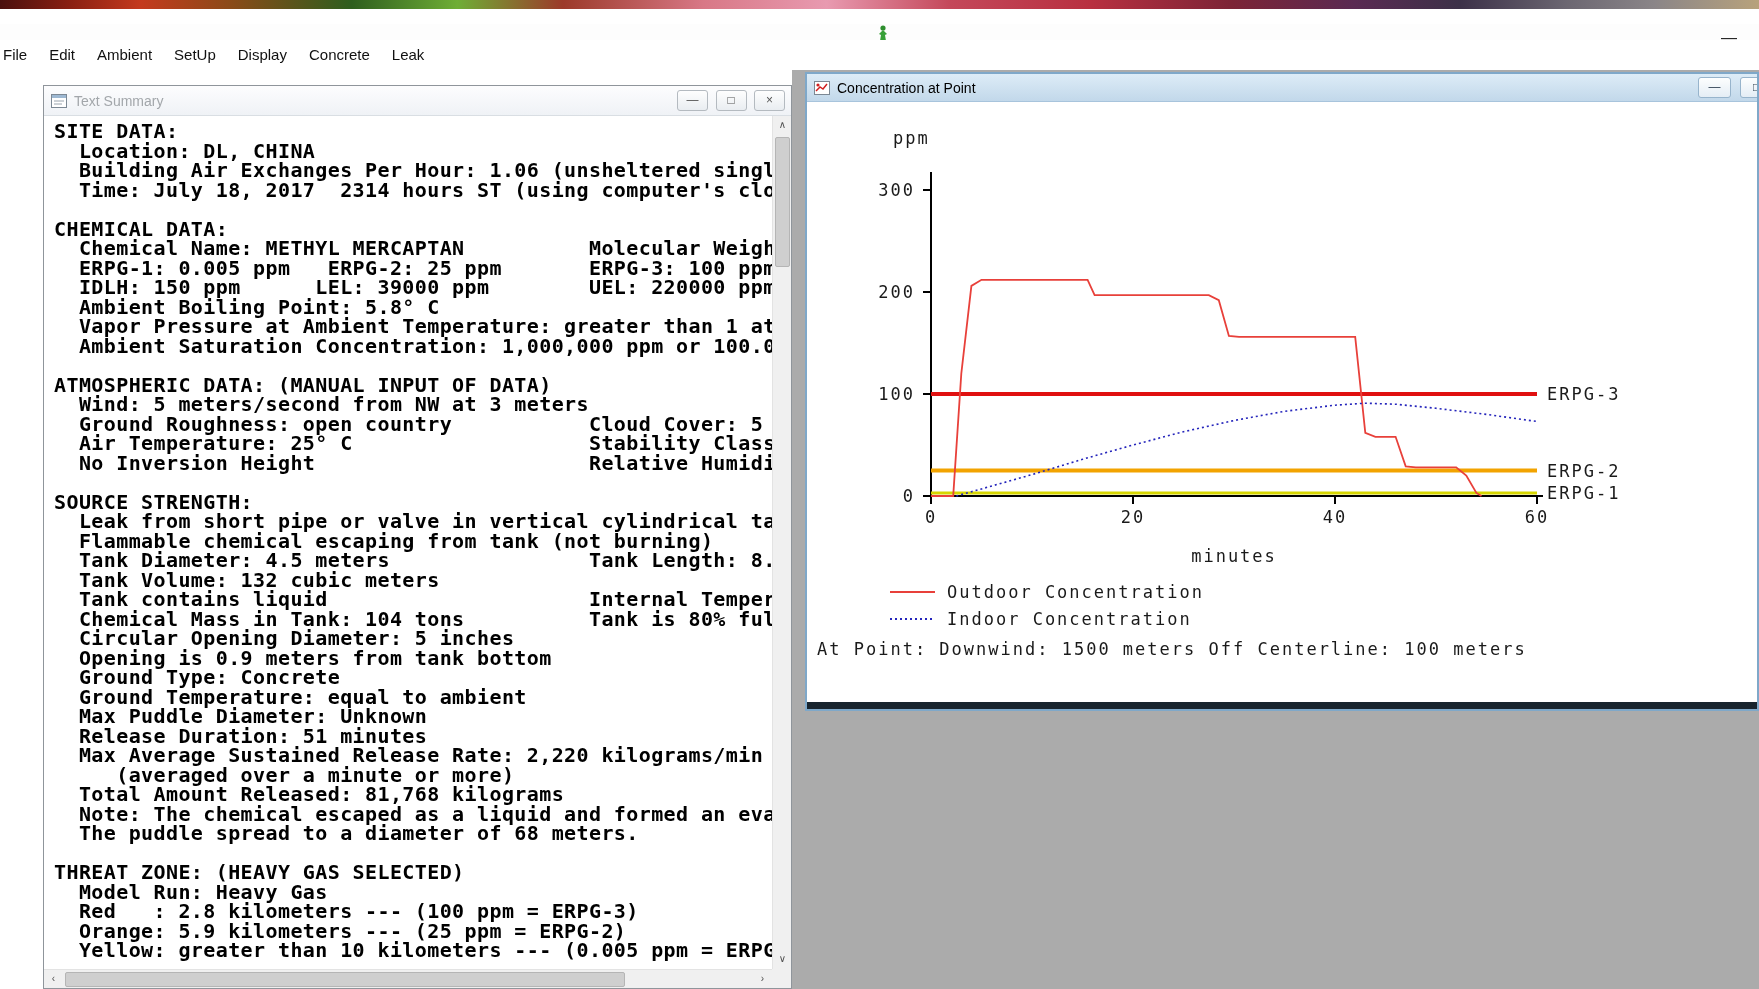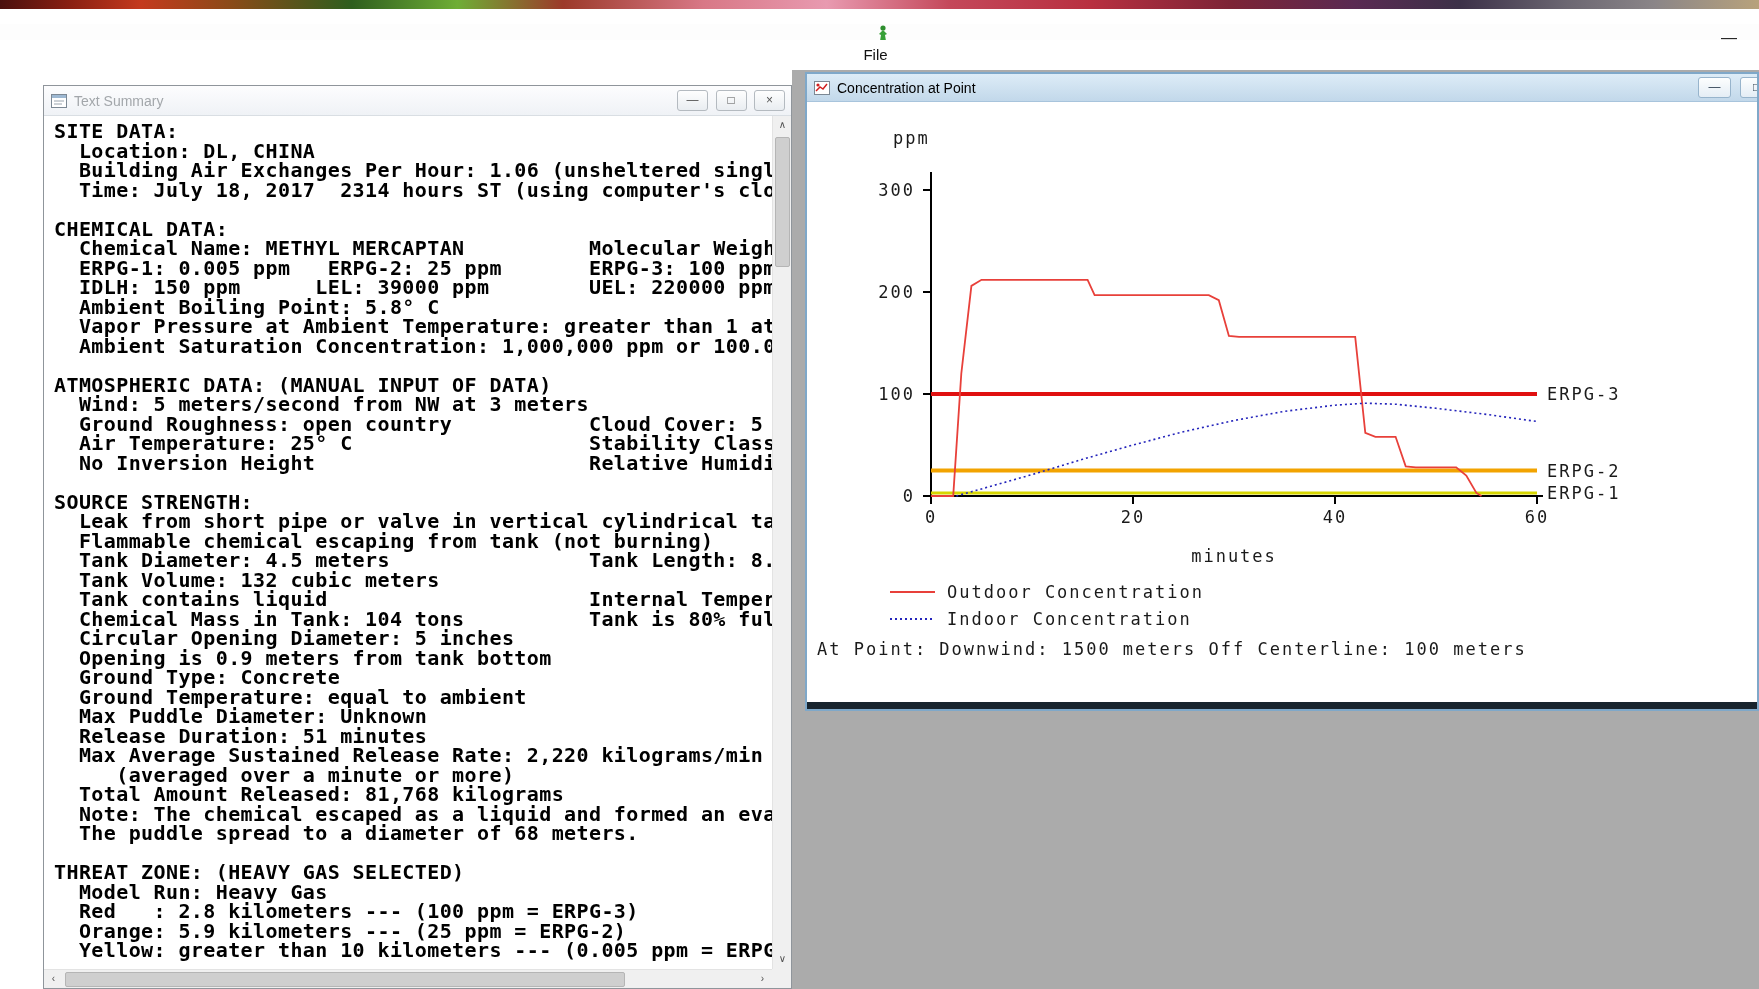--- a/index.html
+++ b/index.html
@@ -14,21 +14,21 @@
 
   
   .app-titlebar { position:absolute; left:0; top:24px; width:1759px; height:31px; background:#fdfdfd;
     border-bottom:1px solid #ececec; display:flex; align-items:center; padding-left:7px;flex-direction:column; }
   .app-icon { width:18px; height:18px; display:inline-block; }
   .app-title { font-size:15px; color:#000; margin-left:8px; }
   .app-min { position:absolute; right:14px; top:0; height:31px; line-height:28px; font-size:16px; color:#222; padding:0 8px; }
 
   
   .menubar { position:absolute; left:0; top:40px; width:1759px; height:30px; background:#fff;
-    display:flex; align-items:center;flex-direction:column; }
+    display:flex; align-items:center; }
   .menu-item { display:inline-block; padding:0 11px; font-size:15px; color:#111; line-height:30px; }
   .menu-item:first-child { padding-left:3px; }
 
   
   .mdi { position:absolute; left:0; top:70px; width:1759px; height:919px; background:#fff; }
   .gray-panel { position:absolute; left:792px; top:0; width:967px; height:919px; background:#ababab; }
 
   
   .win-ts { position:absolute; left:43px; top:15px; width:749px; height:904px; background:#fff;
     border:1px solid #8f959b; }
@@ -91,21 +91,21 @@
       </svg>
     </span>
     <span class="app-title">ALOHA 5.4.1.2</span>
     <span class="app-min">—</span>
   </div>
 
   <div class="menubar" id="menubar">
       <span class="menu-item">File</span>
       <span class="menu-item">Edit</span>
       <span class="menu-item">Ambient</span>
-      <span class="menu-item">Note</span>
+      <span class="menu-item">SetUp</span>
       <span class="menu-item">Display</span>
       <span class="menu-item">Concrete</span>
       <span class="menu-item">Leak</span>
     </div>
 
   <div class="mdi">
     <div class="gray-panel"></div>
 
     <div class="win-ts">
       <div class="ts-titlebar">

